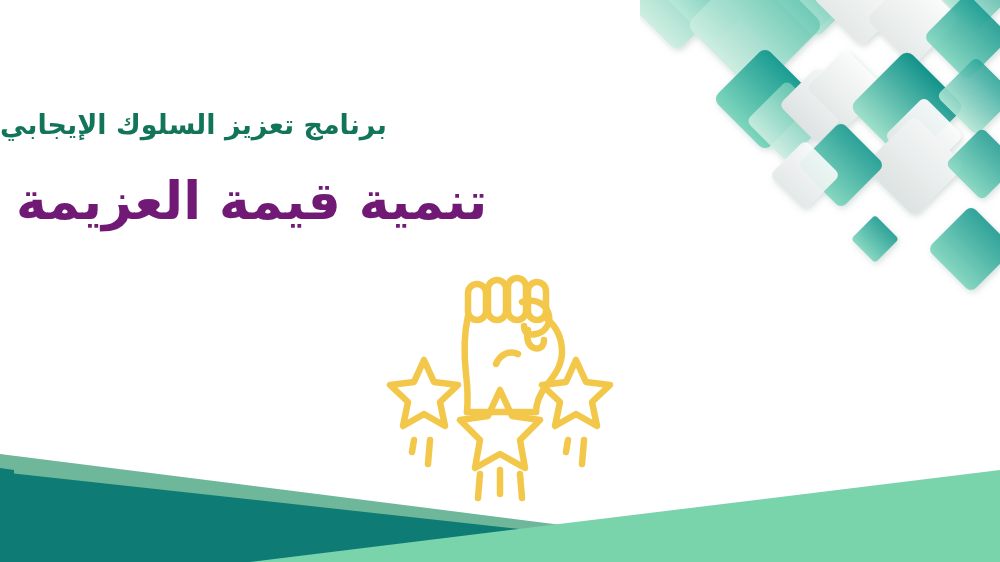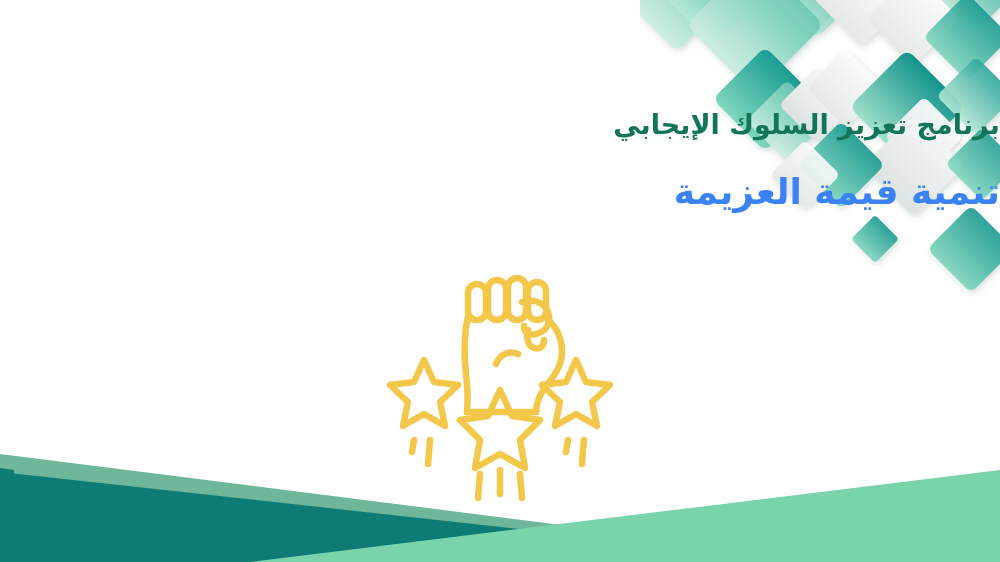--- a/index.html
+++ b/index.html
@@ -36,37 +36,37 @@
     height: 130px;
     pointer-events: none;
   }
 
   
   #text-block {
     position: absolute;
     top: 108px;
     left: 0;
     width: 1000px;
-    text-align: right;
+    text-align: left;
   }
   #program-subtitle {
     font-size: 27px;
     font-weight: bold;
     color: #12755A;
     letter-spacing: 0px;
     line-height: 1.25;
     direction: rtl;
     margin: 0;
   }
   #slide-title {
-    margin: 0;
+    margin: 16px;
     margin-top: 28px;
-    font-size: 36px;
+    font-size: 52px;
     font-weight: bold;
-    color: #3b82f6;
+    color: #701a75;
     line-height: 1.2;
     direction: rtl;
   }
 
   
   #hero-icon {
     position: absolute;
     left: 376px;
     top: 272px;
     width: 248px;

